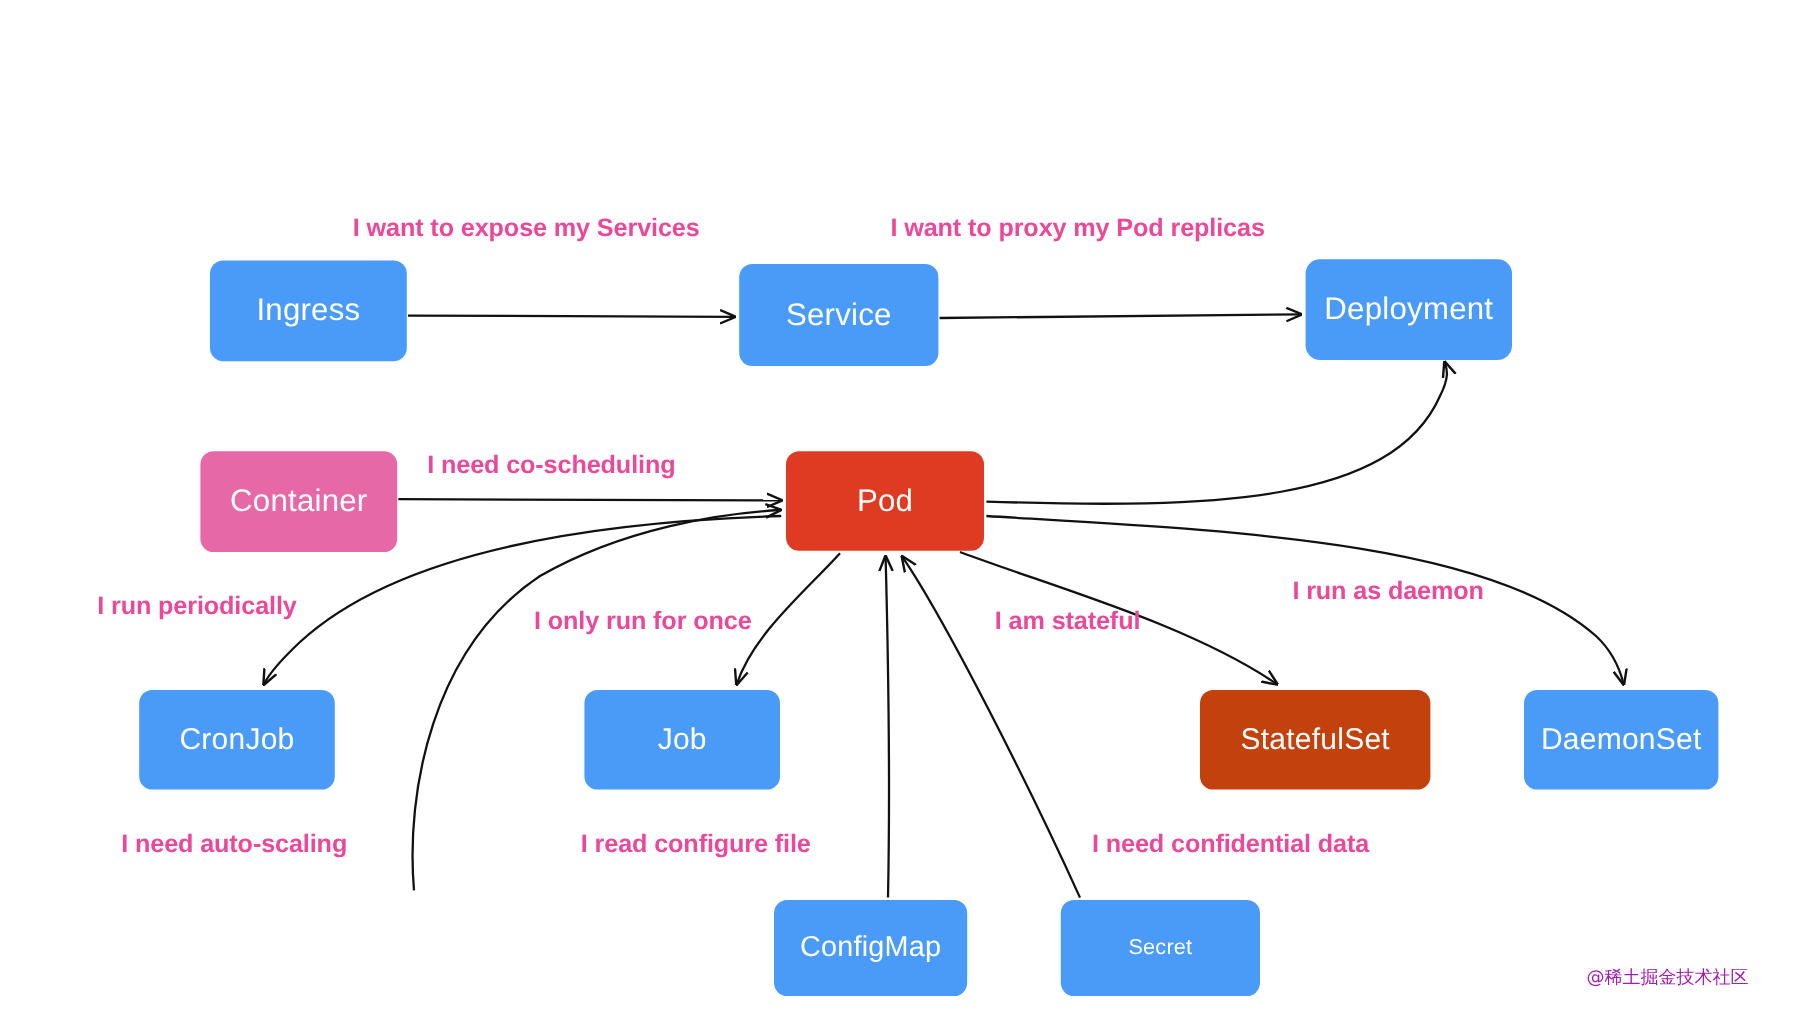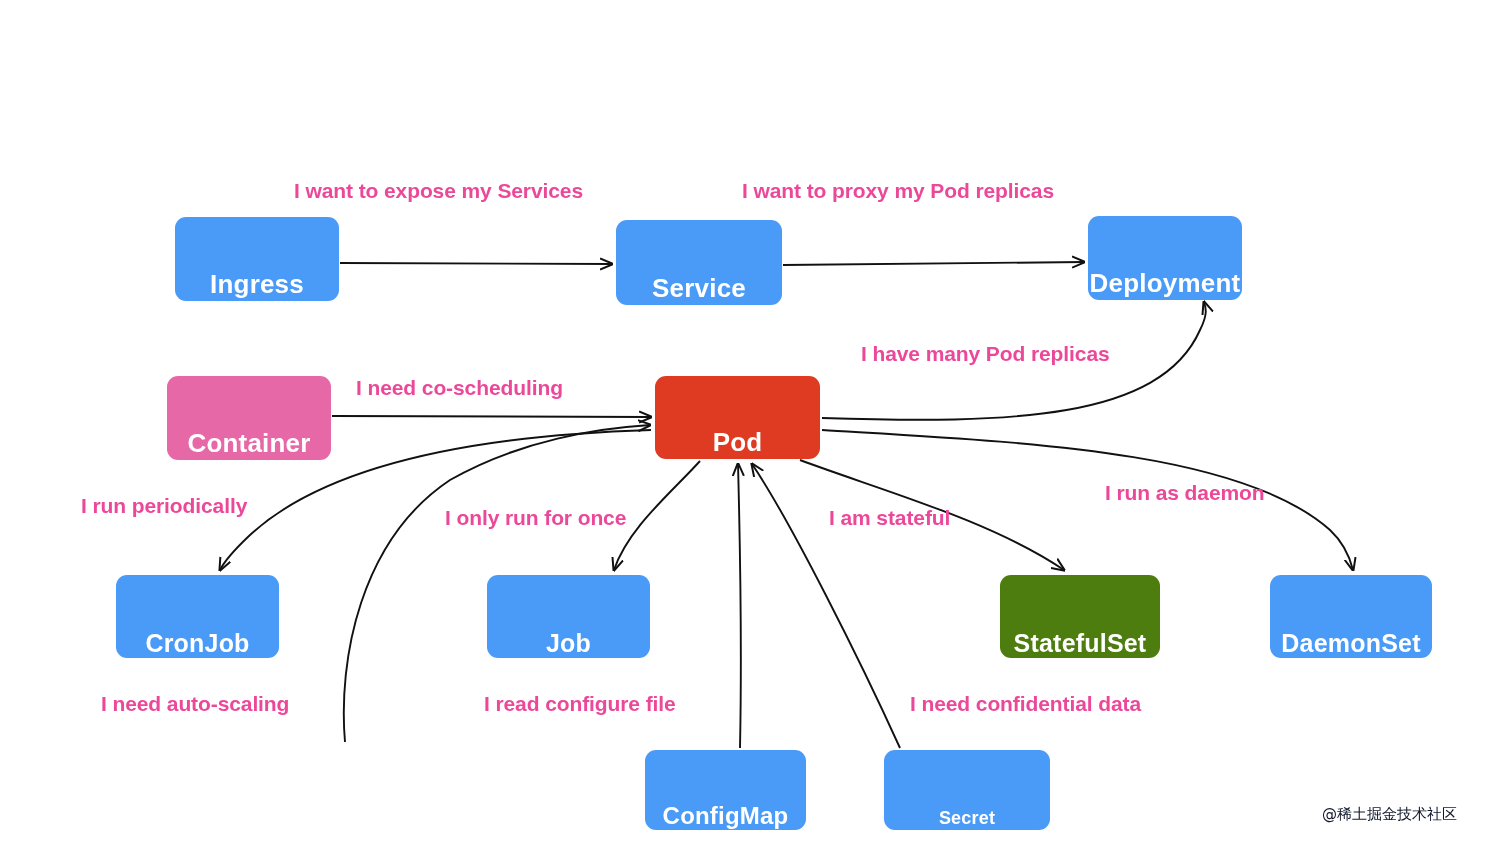--- a/index.html
+++ b/index.html
@@ -21,27 +21,27 @@
     position: absolute;
     left: 0;
     top: 0;
     width: 1512px;
     height: 851px;
     pointer-events: none;
   }
   .node {
     position: absolute;
     display: flex;
-    align-items: flex-end;
+    align-items: center;
     justify-content: center;
     text-align: center;
     border-radius: 11px;
     color: #ffffff;
     font-family: "Liberation Sans", sans-serif;
-    font-weight: 700;
+    font-weight: 400;
     letter-spacing: 0.2px;
     line-height: 1.22;
     box-sizing: border-box;
     z-index: 3;
   }
   .node-label {
     display: block;
     white-space: pre-line;
   }
   .edge-label {
@@ -51,21 +51,21 @@
     font-size: 21px;
     color: #ec4899;
     white-space: nowrap;
     z-index: 4;
     letter-spacing: -0.1px;
   }
   .watermark {
     position: absolute;
     font-family: "DejaVu Sans", sans-serif;
     font-size: 15px;
-    color: #0f172a;
+    color: #a21caf;
     white-space: nowrap;
     z-index: 5;
   }
 </style>
 </head>
 <body>
 
 <div id="canvas">
 
   <svg id="edges" viewBox="0 0 1512 851" width="1512" height="851" xmlns="http://www.w3.org/2000/svg">
@@ -99,55 +99,54 @@
       <path d="M 900 748 C 860 660, 790 520, 752 464"></path>
     </g>
   </svg>
 
   <div class="node" style="left:175px; top:217px; width:164px; height:84px; background:#4a9bf7; font-size:26px;">
     <span class="node-label">Ingress</span>
   </div>
   <div class="node" style="left:616px; top:220px; width:166px; height:85px; background:#4a9bf7; font-size:26px;">
     <span class="node-label">Service</span>
   </div>
-  <div class="node" style="left:1088px; top:216px; width:154px; height:84px; background:#4a9bf7; font-size:26px;">
+  <div class="node" style="left:1088px; top:216px; width:172px; height:84px; background:#4a9bf7; font-size:26px;border-radius:12px;">
     <span class="node-label">Deployment</span>
   </div>
   <div class="node" style="left:167px; top:376px; width:164px; height:84px; background:#e668a7; font-size:26px;">
     <span class="node-label">Container</span>
   </div>
   <div class="node" style="left:655px; top:376px; width:165px; height:83px; background:#de3b22; font-size:26px;">
     <span class="node-label">Pod</span>
   </div>
   <div class="node" style="left:116px; top:575px; width:163px; height:83px; background:#4a9bf7; font-size:25px;">
     <span class="node-label">CronJob</span>
   </div>
   <div class="node" style="left:487px; top:575px; width:163px; height:83px; background:#4a9bf7; font-size:25px;">
     <span class="node-label">Job</span>
   </div>
-  <div class="node" style="left:1000px; top:575px; width:160px; height:83px; background:#4d7c0f; font-size:25px;">
+  <div class="node" style="left:1000px; top:575px; width:192px; height:83px; background:#c2410c; font-size:25px;">
     <span class="node-label">StatefulSet</span>
   </div>
   <div class="node" style="left:1270px; top:575px; width:162px; height:83px; background:#4a9bf7; font-size:25px;">
     <span class="node-label">DaemonSet</span>
   </div>
   <div class="node" style="left:645px; top:750px; width:161px; height:80px; background:#4a9bf7; font-size:24px;">
     <span class="node-label">ConfigMap</span>
   </div>
   <div class="node" style="left:884px; top:750px; width:166px; height:80px; background:#4a9bf7; font-size:18px;">
     <span class="node-label">Secret</span>
   </div>
 
   <div class="edge-label" style="left:294px; top:179px;">I want to expose my Services</div>
   <div class="edge-label" style="left:742px; top:179px;">I want to proxy my Pod replicas</div>
   <div class="edge-label" style="left:356px; top:376px;">I need co-scheduling</div>
-  <div class="edge-label" style="left:861px; top:342px;">I have many Pod replicas</div>
   <div class="edge-label" style="left:81px; top:494px;">I run periodically</div>
   <div class="edge-label" style="left:445px; top:506px;">I only run for once</div>
   <div class="edge-label" style="left:829px; top:506px;">I am stateful</div>
-  <div class="edge-label" style="left:1077px; top:481px;margin-left:28px;">I run as daemon</div>
+  <div class="edge-label" style="left:1077px; top:481px;">I run as daemon</div>
   <div class="edge-label" style="left:101px; top:692px;">I need auto-scaling</div>
   <div class="edge-label" style="left:484px; top:692px;">I read configure file</div>
   <div class="edge-label" style="left:910px; top:692px;">I need confidential data</div>
 
   <div class="watermark" style="left:1322px; top:805px;">@稀土掘金技术社区</div>
 
 </div>
 
 </body></html>

